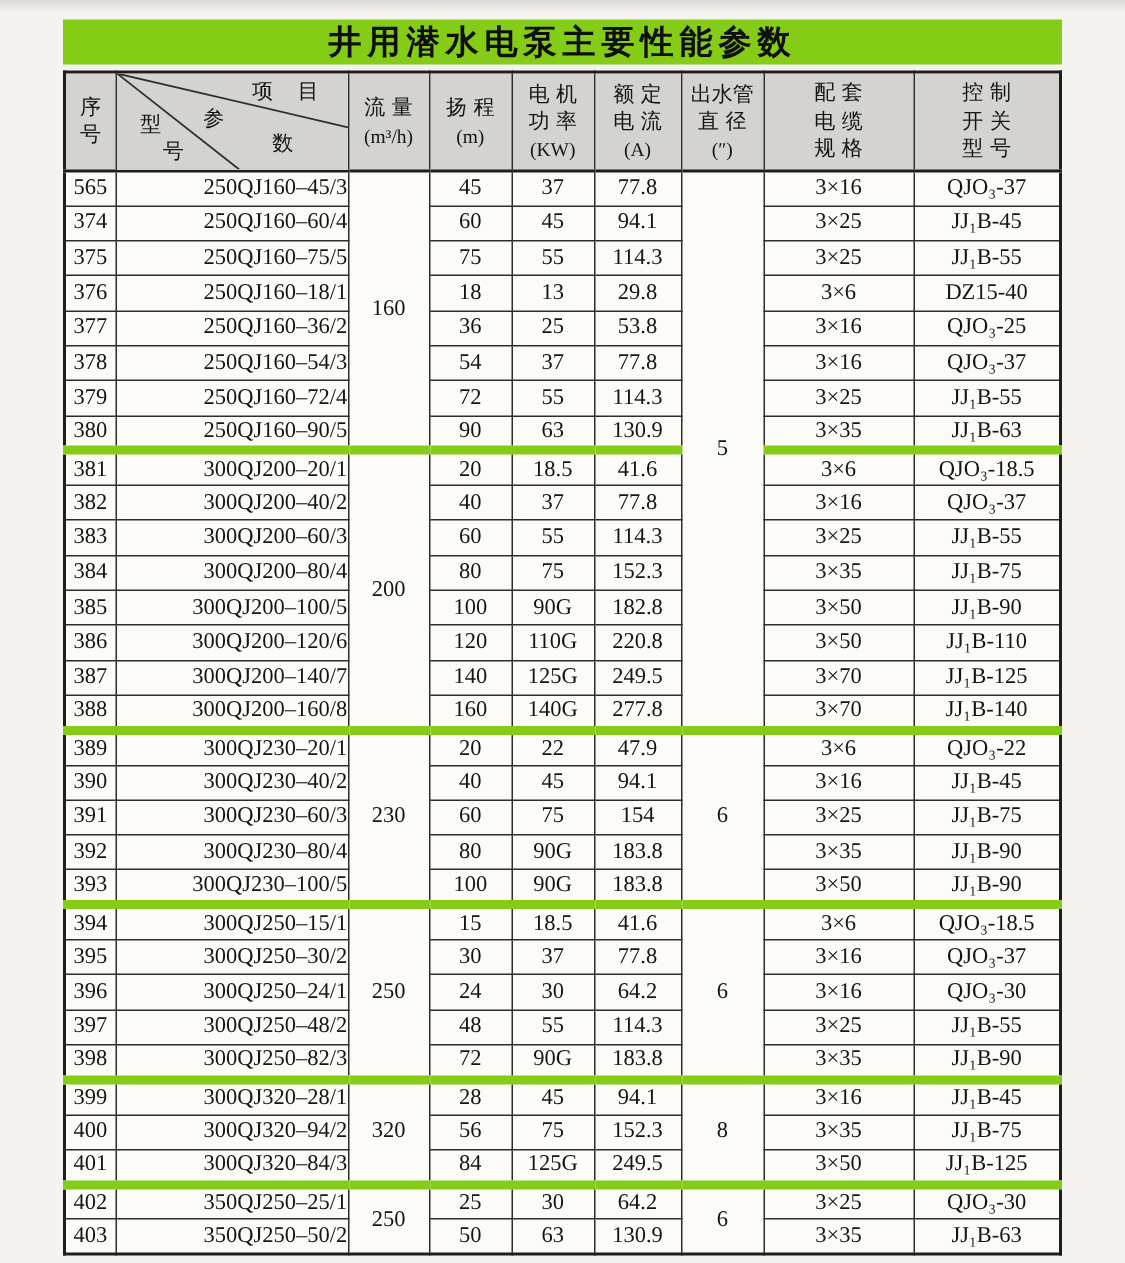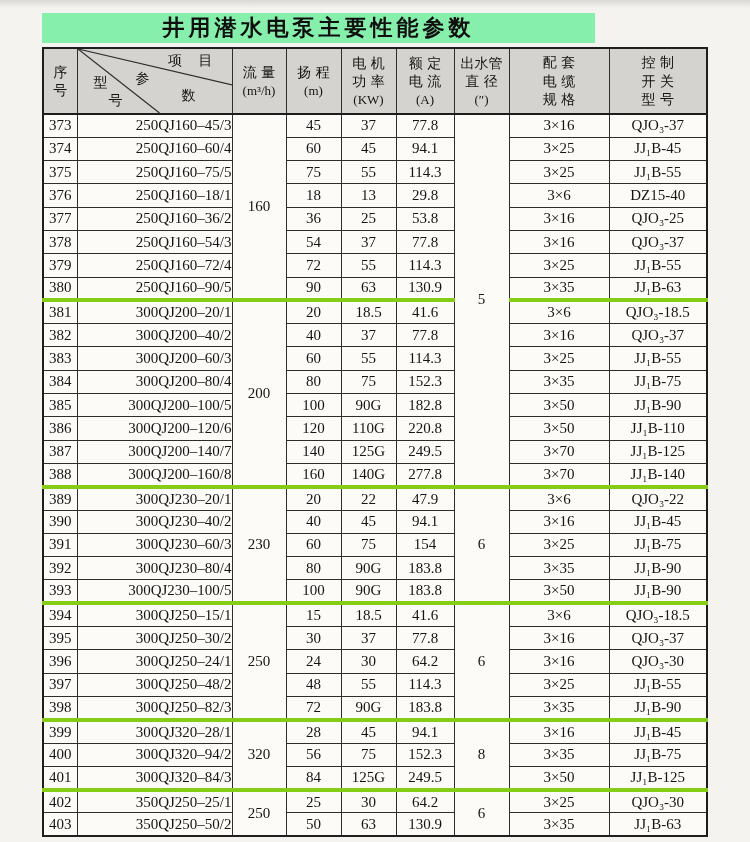--- a/index.html
+++ b/index.html
@@ -1,28 +1,28 @@
 <!DOCTYPE html>
 <html><head>
 <meta charset="utf-8">
 <style>
   html,body{margin:0;padding:0;}
   .page{position:relative;width:750px;height:842px;background:#f4f3f0;font-family:"DejaVu Sans",sans-serif;overflow:hidden;}
   .page::before{content:"";position:absolute;left:0;top:0;width:750px;height:8px;background:linear-gradient(#d9d8d5,rgba(244,243,240,0));}
-  .title-band{position:absolute;left:42px;top:13px;width:553px;height:30px;background:#86efac;display:flex;align-items:center;justify-content:center;font-weight:700;font-size:22px;letter-spacing:4px;color:#0f0f0f;font-family:"DejaVu Sans",sans-serif;}
+  .title-band{position:absolute;left:42px;top:13px;width:666px;height:30px;background:#84cc16;display:flex;align-items:center;justify-content:center;font-weight:700;font-size:22px;letter-spacing:4px;color:#0f0f0f;font-family:"DejaVu Sans",sans-serif;}
   table.spec{position:absolute;left:42px;top:47px;width:664px;border-collapse:collapse;table-layout:fixed;background:#fcfbf8;border:2px solid #1e1e1e;color:#141414;}
   th,td{border:1px solid #2d2d2d;text-align:center;vertical-align:middle;padding:0;overflow:hidden;}
   thead tr{height:66px;}
   thead th{background:#d5d3cf;font-weight:400;font-size:14px;font-family:"DejaVu Sans",sans-serif;border-bottom:2px solid #1e1e1e;}
   .hl{line-height:1.32;}
   .hl.unit{font-size:13px;font-family:"Liberation Serif","DejaVu Serif",serif;}
   tbody tr{height:23.3px;}
   tbody td{font-size:15px;font-family:"Liberation Serif","DejaVu Serif",serif;}
   td.model{text-align:right;padding-left:13px;}
-  tr.group-start td{border-top:4px solid #84cc16;}
+  tr.group-start td{border-top:6px solid #84cc16;}
   th.diag{position:relative;padding:17px;}
   th.diag svg{position:absolute;left:0;top:0;width:100%;height:100%;}
   th.diag span{position:absolute;font-size:14px;font-family:"DejaVu Sans",sans-serif;}
   .d-item{top:3px;right:13px;letter-spacing:6px;}
   .d-xing{top:25px;left:16px;}
   .d-can{top:21px;left:58px;}
   .d-hao{top:43px;left:31px;}
   .d-shu{top:38px;left:104px;}
 </style>
 </head>
@@ -91,21 +91,21 @@
         </th>
         <th>
           <div class="hl">控  制</div>
           <div class="hl">开  关</div>
           <div class="hl">型  号</div>
         </th>
       </tr>
     </thead>
     <tbody id="table-body">
         <tr>
-          <td>373</td>
+          <td>565</td>
           <td class="model">250QJ160–45/3</td>
           <td class="merged" rowspan="8">160</td>
           <td>45</td>
           <td>37</td>
           <td>77.8</td>
           <td class="merged" rowspan="16">5</td>
           <td>3×16</td>
           <td>QJO₃-37</td>
         </tr>
         <tr>

